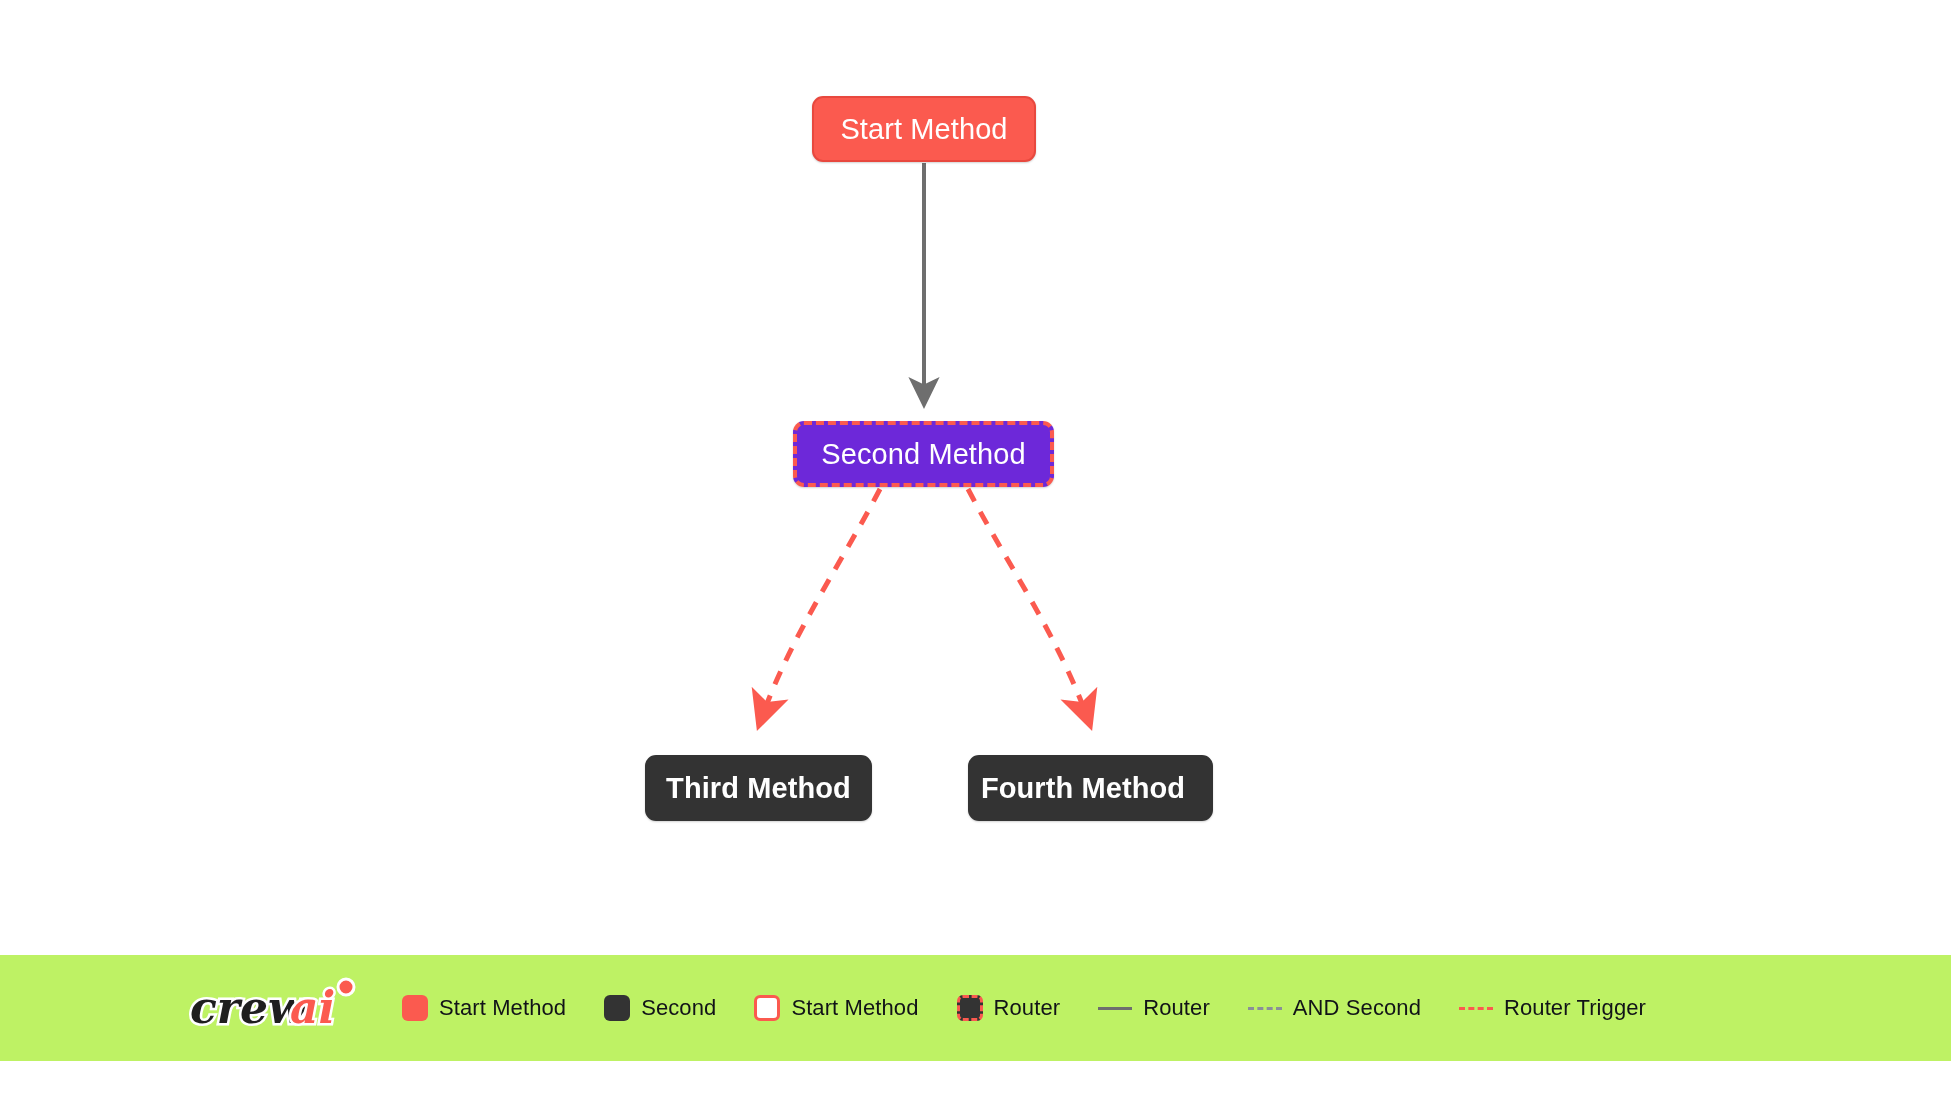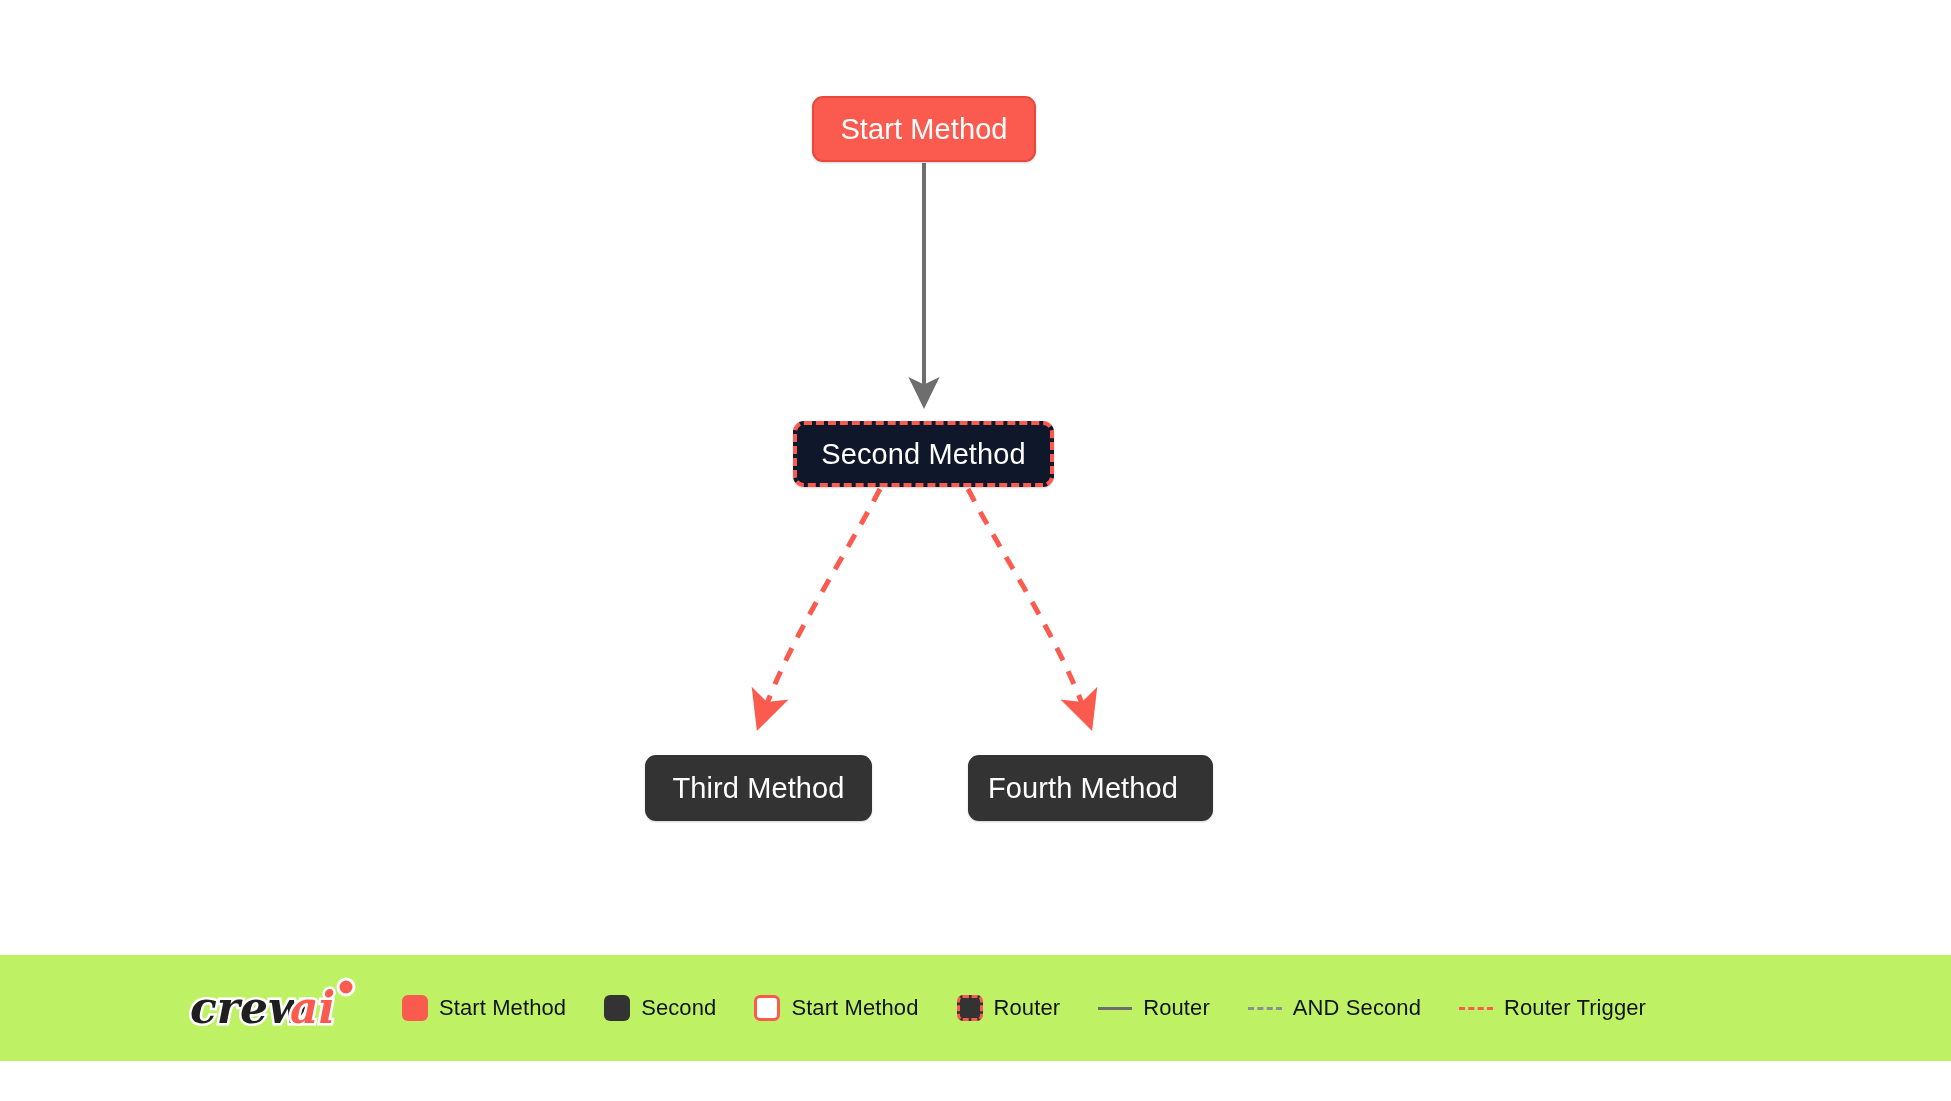--- a/index.html
+++ b/index.html
@@ -52,24 +52,25 @@
   .node-start {
     background: #fb5a4f;
     border: 2px solid #e8483e;
     box-shadow: 0 1px 2px rgba(0,0,0,0.18);
   }
 
   .node-method {
     background: #333333;
     border: 2px solid #333333;
     box-shadow: 0 1px 2px rgba(0,0,0,0.18);
+    font-weight: bold;
   }
 
   .node-router {
-    background: #0f172a;
+    background: #6d28d9;
     border: 4px dashed #fb5a4f;
     box-shadow: 0 1px 2px rgba(0,0,0,0.18);
   }
 
   
   #legend-bar {
     position: absolute;
     left: 0;
     top: 955px;
     width: 1951px;

